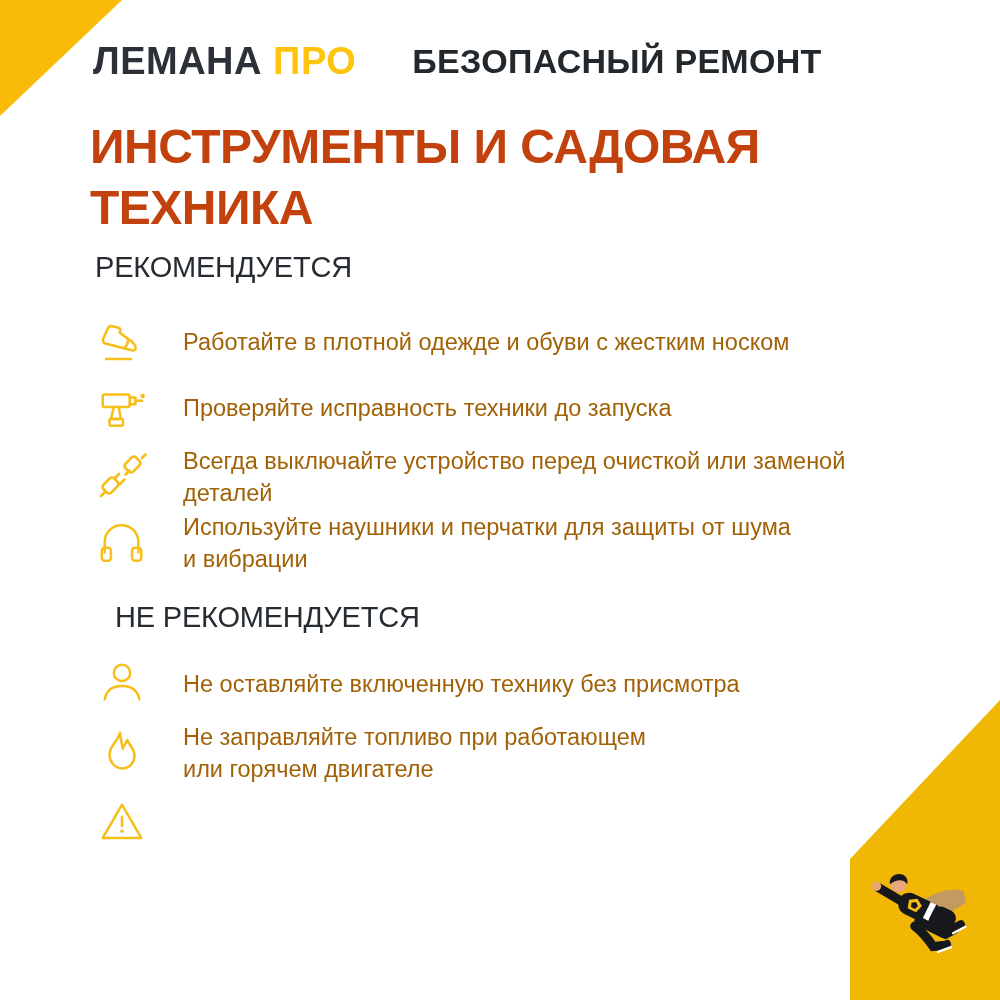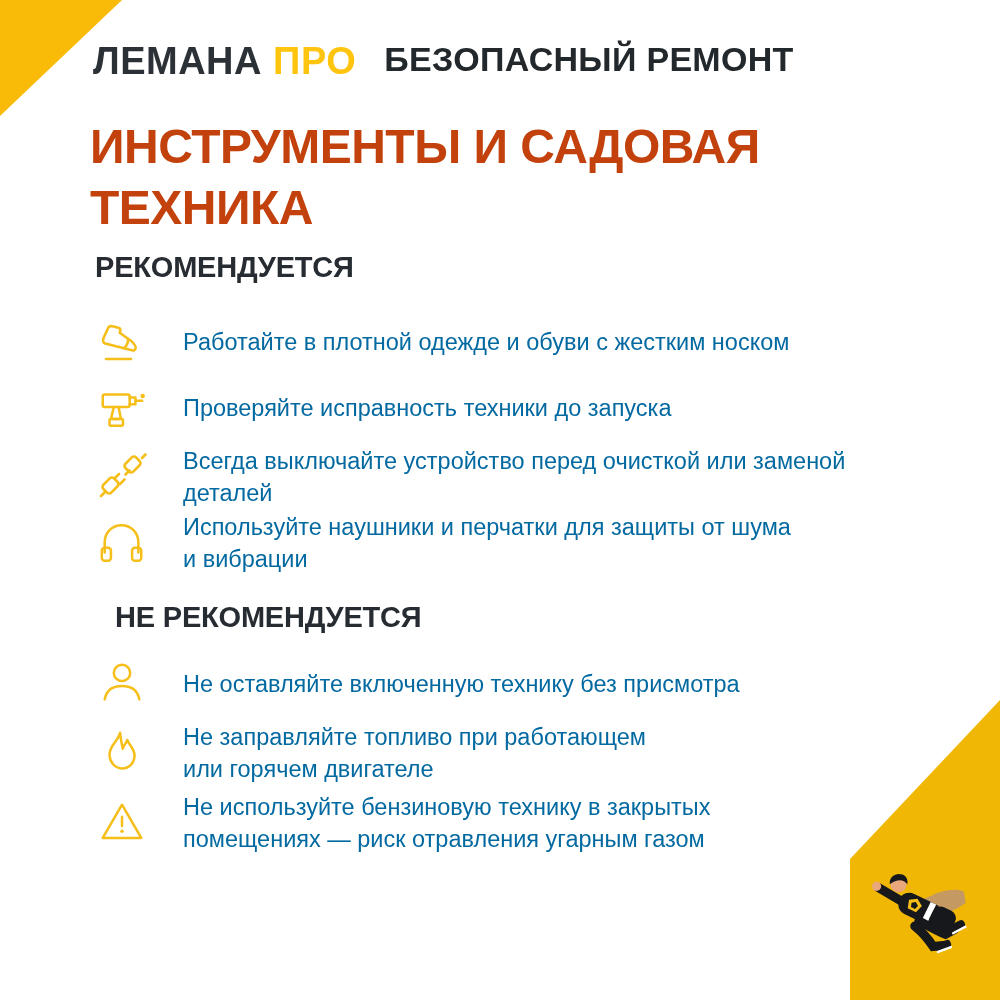--- a/index.html
+++ b/index.html
@@ -19,21 +19,21 @@
     clip-path:polygon(0 0, 100% 0, 0 100%);
   }
   .tri-br {
     position:absolute; right:0; bottom:0;
     width:150px; height:300px;
     background:#F1B705;
     clip-path:polygon(100% 0, 100% 100%, 0 100%, 0 53%);
   }
   .header {
     position:absolute; top:40px; left:93px;
-    display:flex; align-items:flex-start; gap:28px;
+    display:flex; align-items:center; gap:56px;
     white-space:nowrap;
   }
   .logo {
     font-size:38px; font-weight:700; letter-spacing:0.5px;
     color:#2B3136;
   }
   .logo .pro { color:#FFC40D; }
   .header-title {
     font-size:34px; font-weight:700; letter-spacing:0.3px;
     color:#22282C;
@@ -42,36 +42,36 @@
     position:absolute; top:116px; left:90px;
     font-size:48px; font-weight:700; line-height:61px;
     letter-spacing:-0.5px;
     color:#c2410c;
     white-space:pre-line;
   }
   .content {
     position:absolute; top:250px; left:95px; width:830px;
   }
   .section-heading {
-    font-size:29px; font-weight:700; letter-spacing:-0.2px;
+    font-size:29px; font-weight:400; letter-spacing:-0.2px;
     color:#262C31; line-height:34px;
   }
   .h1m { margin-bottom:32px; }
   .h2m { margin-bottom:24px;margin-left:20px; }
   .item {
     display:flex; align-items:center;
   }
   .item .icon-box {
     width:54px; min-width:54px; height:52px;
     display:flex; align-items:center; justify-content:center;
   }
   .item .txt {
     margin-left:34px;
     font-size:23.5px; line-height:32px;
-    color:#0369a1;
+    color:#a16207;
     white-space:pre-line;
   }
   .one { min-height:52px; }
   .two { min-height:66px; }
   .icon-box svg { display:block; }
   .mascot {
     position:absolute; right:26px; bottom:33px;
     width:102px; height:94px;
   }
 </style>
@@ -173,22 +173,20 @@
 
 
   <div class="item two">
     <span class="icon-box">
       <svg width="50" height="50" viewBox="0 0 52 52" fill="none" stroke="#F5BE18" stroke-width="2.6" stroke-linecap="round" stroke-linejoin="round">
         <path d="M26 7 L46 41.5 L6 41.5 Z"></path>
         <path d="M26 19.5 L26 29"></path>
         <circle cx="26" cy="34.5" r="1.8" fill="#F5BE18" stroke="none"></circle>
       </svg>
     </span>
-    <div class="txt">Не используйте бензиновую технику в закрытых
-помещениях — риск отравления угарным газом</div>
   </div>
 
 </div>
 
 <svg class="mascot" viewBox="0 0 100 92" fill="none">
   <path d="M52 25 C66 17 82 14 90 18 L92 29 C80 38 65 43 54 41 Z" fill="#C49A62"></path>
   <path d="M28 27 L6 14" stroke="#17181C" stroke-width="9" stroke-linecap="round"></path>
   <circle cx="4.5" cy="13" r="4.5" fill="#E9A77C"></circle>
   <g transform="rotate(26 46 36)">
     <rect x="24" y="24" width="46" height="22" rx="11" fill="#17181C"></rect>

